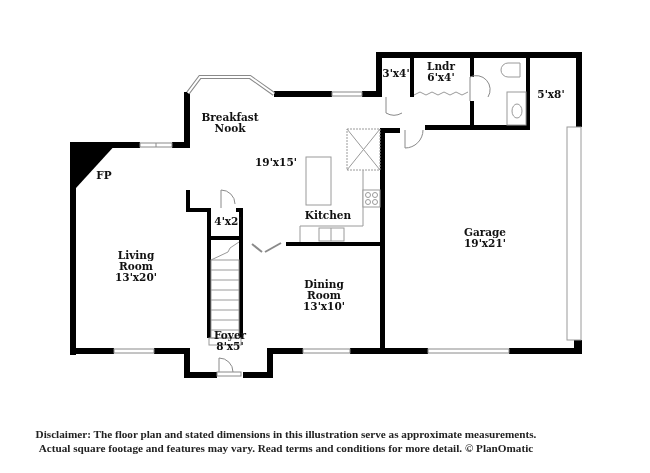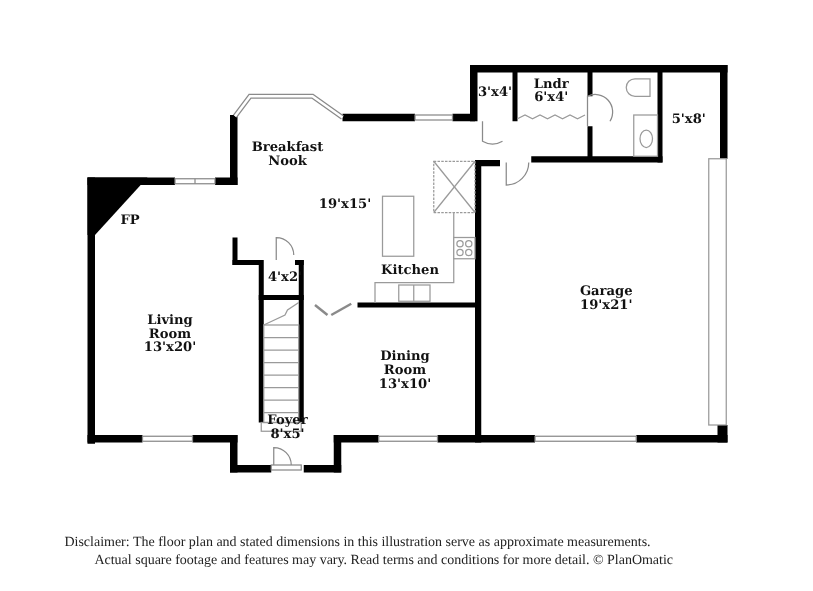--- a/index.html
+++ b/index.html
@@ -2,21 +2,21 @@
 <html><head>
 <meta charset="utf-8">
 <style>
   html, body { margin: 0; padding: 0; background: #ffffff; }
   body { width: 650px; height: 473px; position: relative; overflow: hidden; font-family: "DejaVu Serif", "Liberation Serif", serif; }
   svg#plan { position: absolute; left: 0; top: 0; }
   .wall { fill: #000000; }
   .thin { stroke: #9a9a9a; stroke-width: 1; fill: #ffffff; }
   .win { fill: #ffffff; stroke: #8a8a8a; stroke-width: 1; }
   .lbl { font-family: "DejaVu Serif", "Liberation Serif", serif; font-weight: bold; font-size: 10.5px; fill: #111111; text-anchor: middle; }
-  .disc { position: absolute; left: 0; width: 572px; text-align: center; font-family: "Liberation Serif", "DejaVu Serif", serif; font-size: 11.2px; color: #222222; line-height: 14px; }
+  .disc { position: absolute; left: 0; width: 572px; text-align: center; font-family: "Liberation Serif", "DejaVu Serif", serif; font-size: 11.2px; color: #222222; line-height: 14px; font-weight: bold; }
 </style>
 </head>
 <body>
 
 <svg id="plan" width="650" height="473" viewBox="0 0 650 473" xmlns="http://www.w3.org/2000/svg">
 
   <g>
 
     <rect class="wall" x="70" y="142" width="6" height="213"></rect>
 
@@ -146,13 +146,13 @@
     <text class="lbl" x="396" y="77">3'x4'</text>
     <text class="lbl" x="441" y="70">Lndr</text>
     <text class="lbl" x="441" y="81">6'x4'</text>
     <text class="lbl" x="551" y="98">5'x8'</text>
     <text class="lbl" x="485" y="236">Garage</text>
     <text class="lbl" x="485" y="247">19'x21'</text>
   </g>
 </svg>
 
 <div class="disc" style="top:427px;">Disclaimer: The floor plan and stated dimensions in this illustration serve as approximate measurements.</div>
-<div class="disc" style="top:441px;padding-left:21px;">Actual square footage and features may vary. Read terms and conditions for more detail. © PlanOmatic</div>
+<div class="disc" style="top:441px;">Actual square footage and features may vary. Read terms and conditions for more detail. © PlanOmatic</div>
 
 </body></html>

